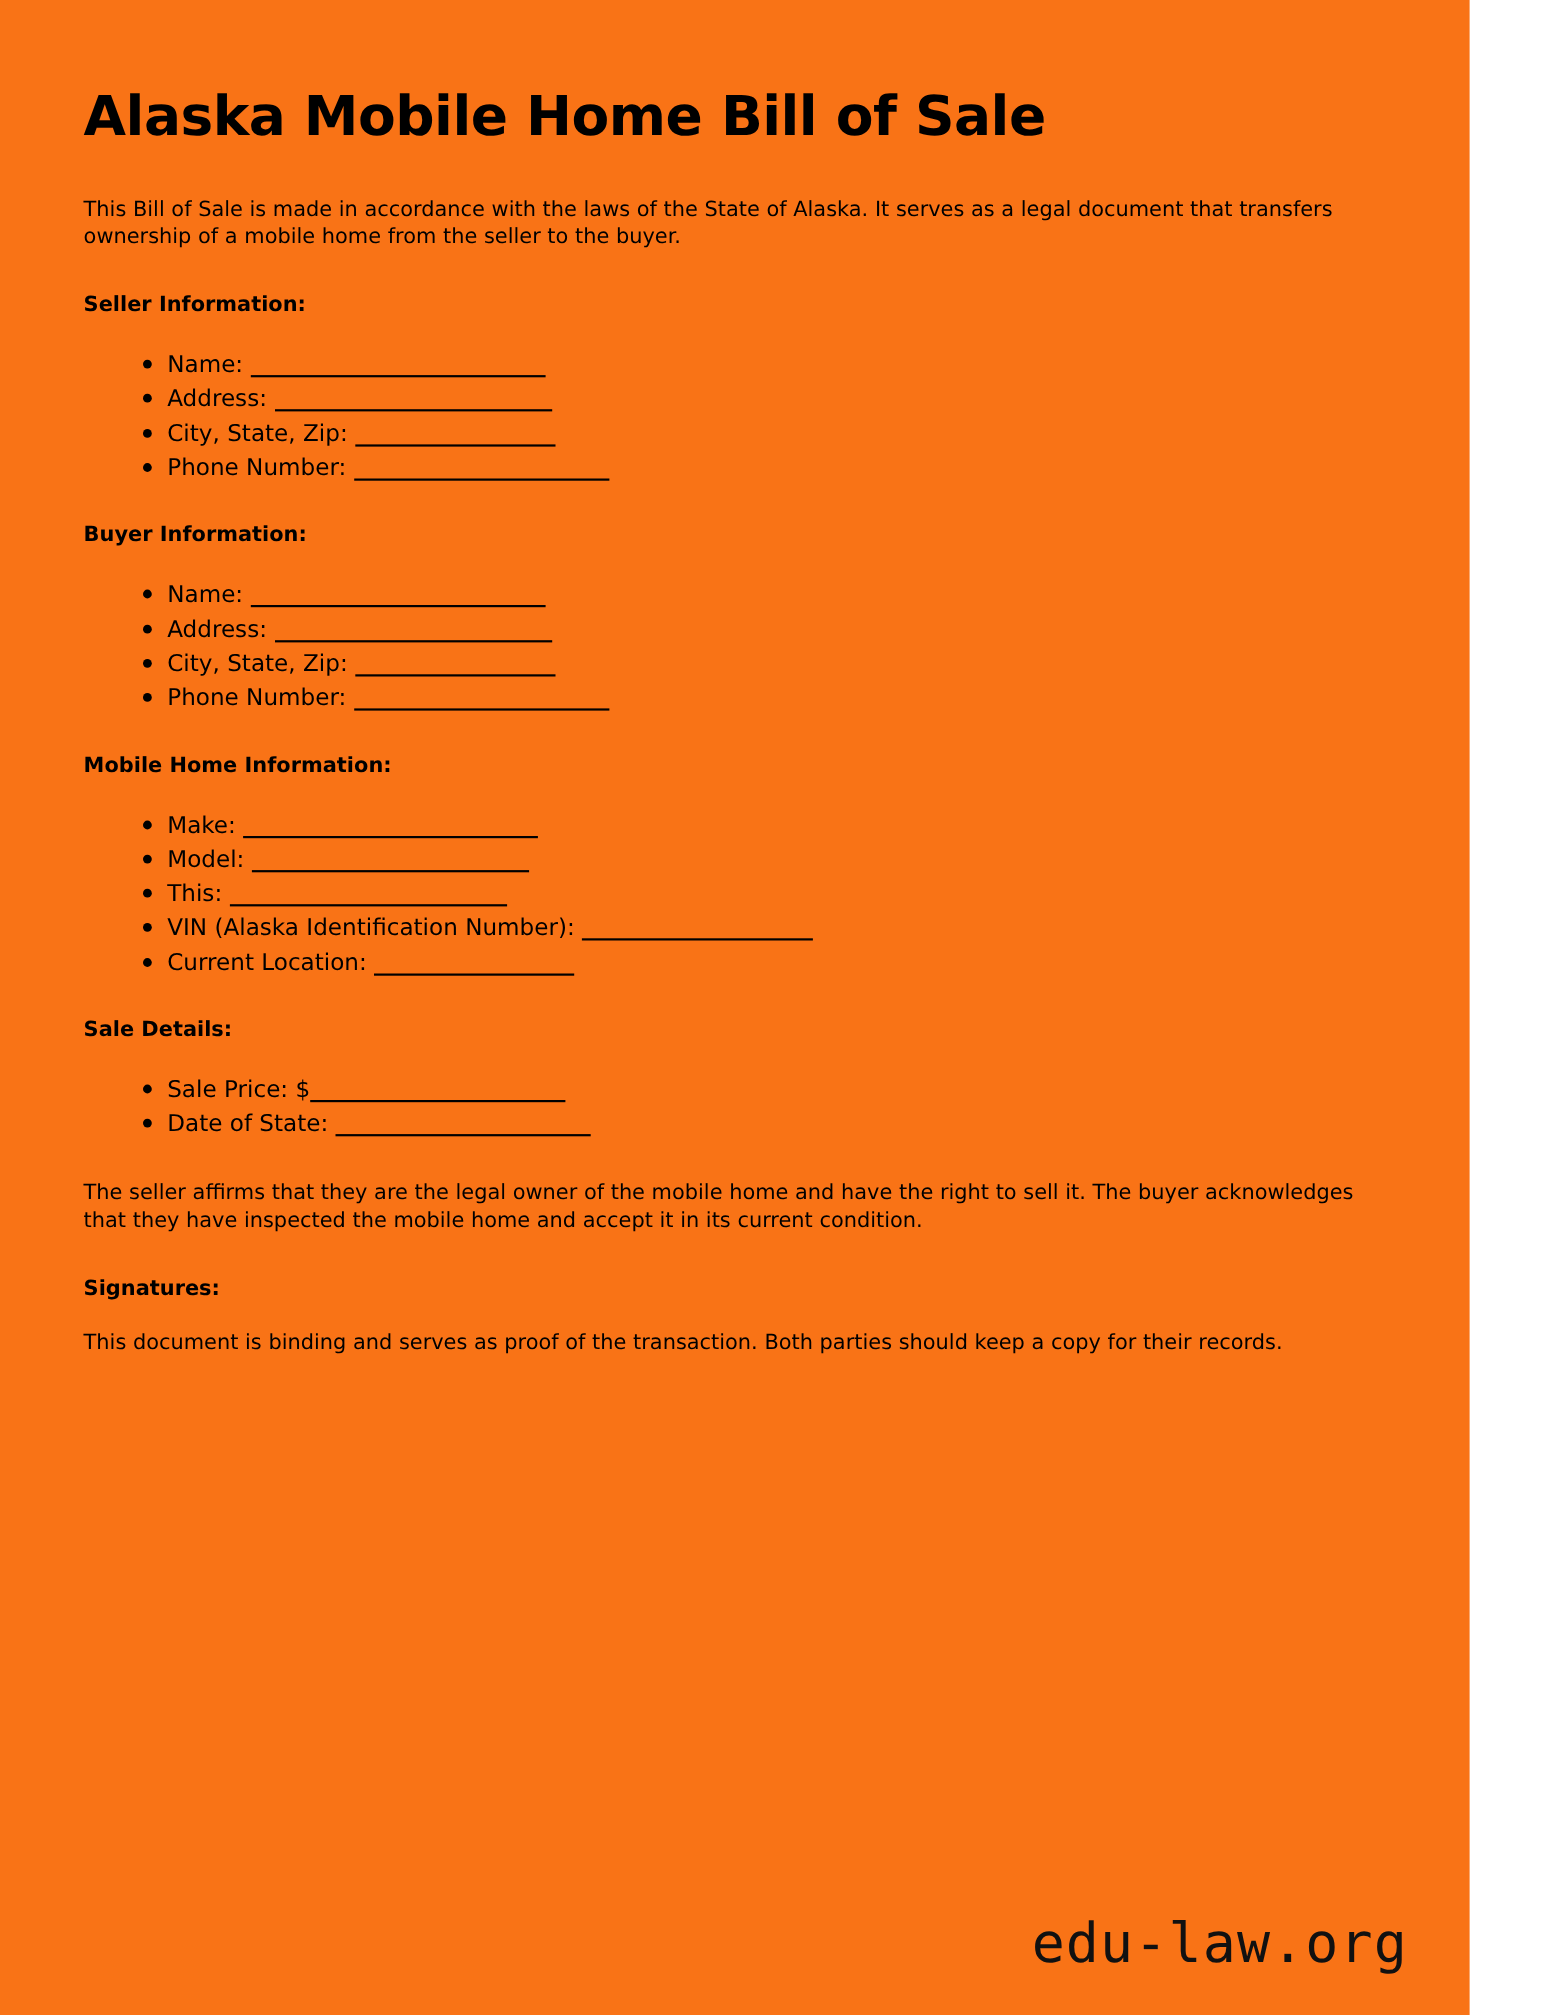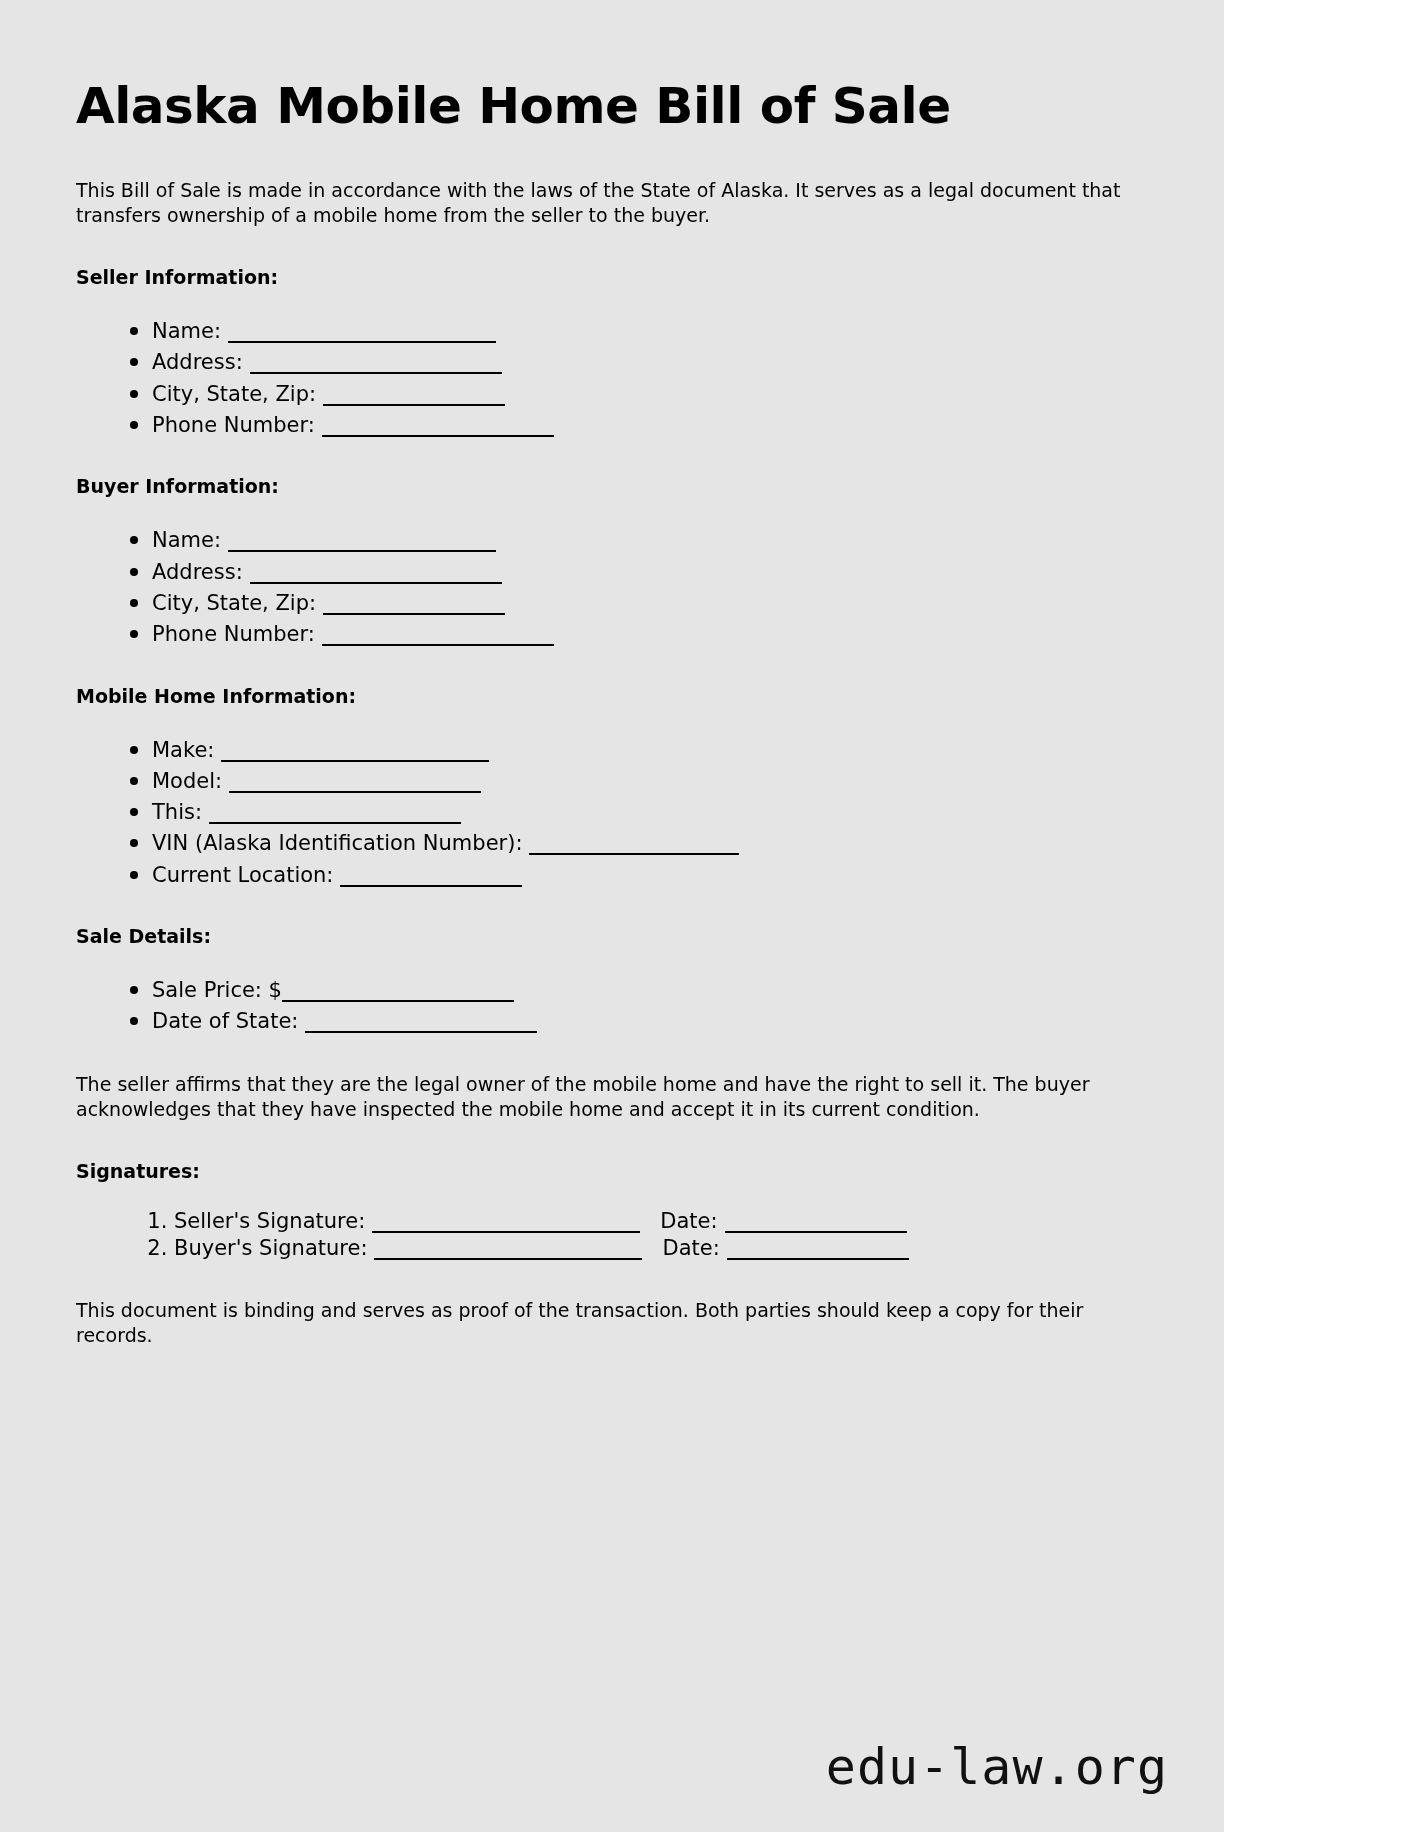--- a/index.html
+++ b/index.html
@@ -9,25 +9,25 @@
   }
   body {
     width: 1416px;
     height: 1832px;
     font-family: "DejaVu Sans", sans-serif;
     color: #000000;
     -webkit-font-smoothing: antialiased;
   }
   .page {
     position: relative;
-    width: 1224px;
+    width: 1336px;
     height: 1832px;
     box-sizing: border-box;
     padding: 78px 76px 0 76px;
-    background: #e5e5e5;
+    background: #f97316;
     overflow: hidden;
   }
   .doc-title {
     font-size: 50px;
     font-weight: bold;
     letter-spacing: -0.5px;
     line-height: 1.12;
     margin: 0 0 44px 0;
     color: #000;
   }
@@ -124,22 +124,18 @@
 
   <h2 class="section-head">Sale Details:</h2>
   <ul class="fields">
     <li><span>Sale Price: $</span><span class="blank w-l"></span></li>
     <li><span>Date of State:</span><span class="blank w-l lead-sp"></span></li>
   </ul>
 
   <p class="para">The seller affirms that they are the legal owner of the mobile home and have the right to sell it. The buyer acknowledges that they have inspected the mobile home and accept it in its current condition.</p>
 
   <h2 class="section-head">Signatures:</h2>
-  <ol class="fields">
-    <li><span>Seller's Signature:</span><span class="blank w-xxl lead-sp"></span><span class="sig-gap"></span><span class="date-label">Date:</span><span class="blank w-s lead-sp"></span></li>
-    <li><span>Buyer's Signature:</span><span class="blank w-xxl lead-sp"></span><span class="sig-gap"></span><span class="date-label">Date:</span><span class="blank w-s lead-sp"></span></li>
-  </ol>
 
   <p class="para">This document is binding and serves as proof of the transaction. Both parties should keep a copy for their records.</p>
 
   <div class="footer-mark">edu-law.org</div>
 
 </div>
 
 </body></html>

